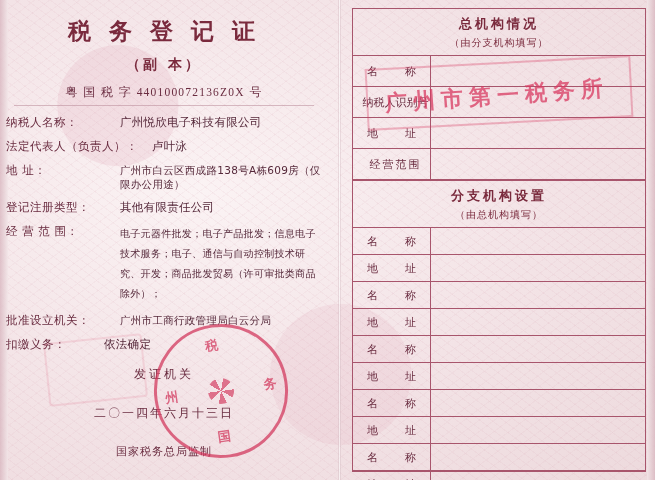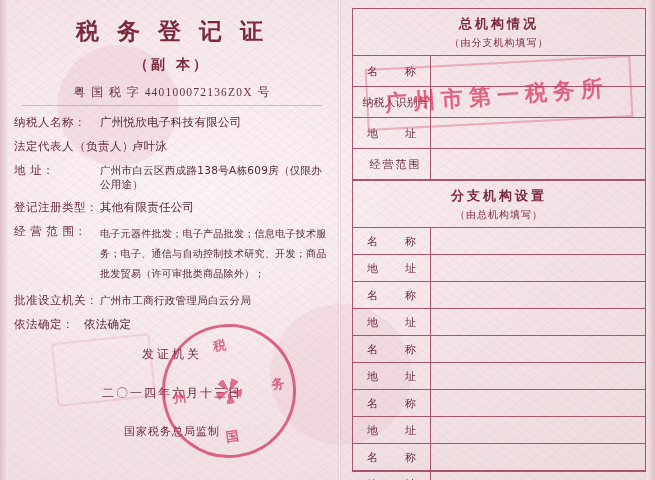--- a/index.html
+++ b/index.html
@@ -22,42 +22,42 @@
       repeating-linear-gradient(-37deg, rgba(214,160,175,.09) 0 1px, transparent 1px 9px),
       radial-gradient(circle at 18% 22%, rgba(226,175,190,.25) 0 60px, transparent 61px),
       radial-gradient(circle at 52% 78%, rgba(226,175,190,.20) 0 70px, transparent 71px);
     pointer-events:none;
   }
   .edge-l{position:absolute;left:0;top:0;width:8px;height:480px;background:linear-gradient(90deg,#d9b7c0,#f2e6e8);opacity:.8;}
   .edge-r{position:absolute;right:0;top:0;width:8px;height:480px;background:linear-gradient(270deg,#d9b7c0,#f2e6e8);opacity:.8;}
   .fold{position:absolute;left:338px;top:0;width:3px;height:480px;background:linear-gradient(90deg,rgba(180,140,152,.35),rgba(255,255,255,.5),rgba(180,140,152,.35));}
 
   
-  #left{position:absolute;left:12px;top:6px;width:320px;height:468px;}
+  #left{position:absolute;left:4px;top:6px;width:320px;height:468px;}
   .title{
     text-align:center;font-size:23px;font-weight:bold;letter-spacing:5px;
     color:#7a2a3d;margin-top:10px;font-family:"DejaVu Sans","Liberation Sans",sans-serif;
   }
   .subtitle{
     text-align:center;font-size:14px;font-weight:bold;letter-spacing:3px;
     color:#7a2a3d;margin-top:9px;
   }
   .numline{
     position:absolute;right:6px;top:54px;font-size:9.5px;color:#6a3344;letter-spacing:.5px;
   }
   .taxno{
     margin-top:10px;text-align:center;font-size:12px;color:#6a2c40;letter-spacing:1px;
   }
   .taxno .code{letter-spacing:1.2px;font-size:11.5px;font-family:Liberation Serif, serif;}
   .rule{
     width:300px;height:1px;background:#b98a99;margin:4px auto 0 auto;opacity:.55;
   }
   .row{
     position:relative;display:flex;align-items:flex-start;
-    margin:9px 0 0 2px;font-size:11.5px;line-height:15px;
+    margin:9px 0 0 2px;font-size:11.5px;line-height:15px;gap:28px;
   }
   .lbl{
     flex:0 0 auto;width:86px;color:#6a2c40;letter-spacing:.5px;white-space:nowrap;
   }
   .val{
     flex:1 1 auto;color:#5d2b3c;letter-spacing:.3px;
     font-family:"DejaVu Sans","Liberation Sans",sans-serif;
   }
   .val.hand{color:#55283a;}
   .small{font-size:10.5px;line-height:14px;}
@@ -176,21 +176,21 @@
       <div class="lbl">经 营 范 围：</div>
       <div class="val hand tiny">电子元器件批发；电子产品批发；信息电子技术服务；电子、通信与自动控制技术研究、开发；商品批发贸易（许可审批类商品除外）；</div>
     </div>
 
     <div class="row">
       <div class="lbl">批准设立机关：</div>
       <div class="val hand small">广州市工商行政管理局白云分局</div>
     </div>
 
     <div class="row">
-      <div class="lbl" style="width:70px">依法确定：</div>
+      <div class="lbl" style="width:70px">扣缴义务：</div>
       <div class="val hand">依法确定</div>
     </div>
 
     <div class="issue">发证机关</div>
     <div class="date">二〇一四年六月十三日</div>
     <div class="footer">国家税务总局监制</div>
 
     <div class="stamp-ink"></div>
 
     <div class="stamp-round">

